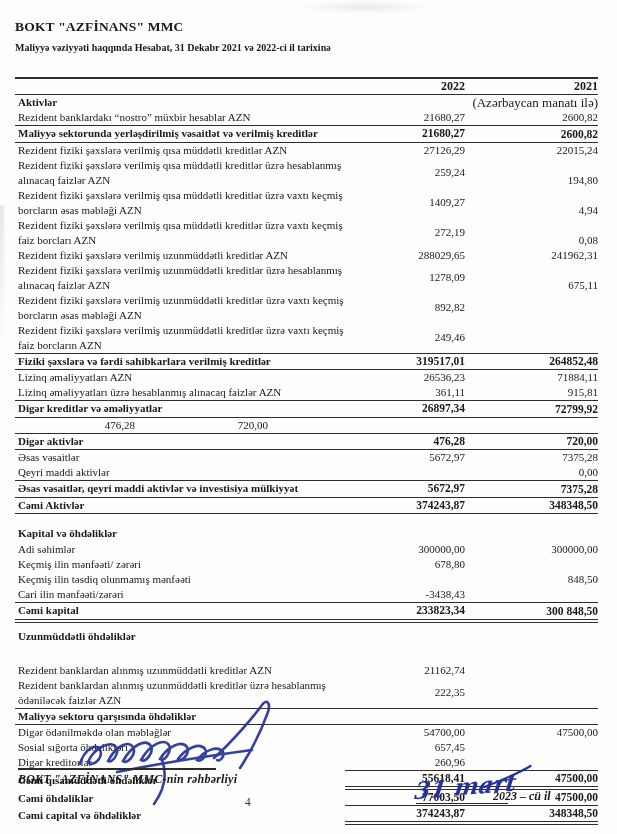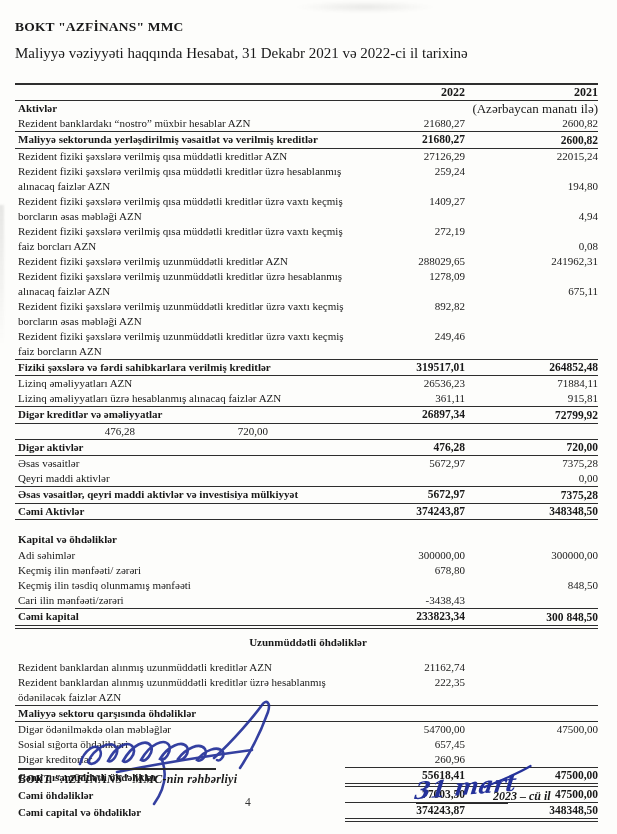--- a/index.html
+++ b/index.html
@@ -12,36 +12,36 @@
     -webkit-font-smoothing:antialiased;
   }
   .scan-smudge{position:absolute; left:295px; top:1px; width:140px; height:12px;
     background:radial-gradient(ellipse at center, rgba(60,60,60,.10), rgba(0,0,0,0) 70%);
     filter:blur(1px); pointer-events:none;}
   .scan-smudge2{position:absolute; left:-2px; top:205px; width:6px; height:140px;
     background:linear-gradient(rgba(70,70,70,.12), rgba(0,0,0,0));
     filter:blur(1px); pointer-events:none;}
 
   .company{font-size:13.5px; font-weight:bold; letter-spacing:.2px; line-height:16px;}
-  .report-title{font-size:15px; font-weight:normal; line-height:17px; margin-top:10px;}
+  .report-title{font-size:10px; font-weight:bold; line-height:17px; margin-top:4px;}
 
   .fin-table{margin-top:21px; width:583px;}
   .row{display:flex; align-items:center; line-height:15px; font-size:11px;}
   .lbl{flex:1 1 auto; min-width:0; padding-left:3px;}
-  .nums{display:flex; width:253px; flex:0 0 253px; align-self:stretch; align-items:flex-start;}
+  .nums{display:flex; width:253px; flex:0 0 253px; align-self:stretch; align-items:center;}
   .n1{width:120px; text-align:right;}
   .n2{width:133px; text-align:right; align-self:flex-end;}
 
   .colhead{border-top:2px solid #2e2e2e; border-bottom:1px solid #2e2e2e; height:15px;}
   .colhead .n1,.colhead .n2{font-weight:bold; font-size:12px;}
 
   .section .lbl, .note .lbl{font-weight:bold;}
   .note .n2{font-weight:400; font-size:13px;}
   .sec-kapital{margin-top:11px; height:17px;}
-  .sec-uzun{margin-top:6px; margin-bottom:9px; height:16px;flex-direction:column;}
+  .sec-uzun{margin-top:6px; margin-bottom:18px; height:16px;}
 
   .total{font-weight:bold; min-height:15.5px;gap:36px;}
   .total .lbl{white-space:nowrap; overflow:visible;}
   .total .n1,.total .n2{font-size:11.5px;}
 
   .rt-full{border-top:1px solid #2e2e2e;}
   .rb-full{border-bottom:1px solid #2e2e2e;}
   .rb-full2{border-bottom:4px double #2e2e2e;}
   .rt-num .nums{border-top:1px solid #2e2e2e;}
   .rb-num .nums{border-bottom:1px solid #2e2e2e;}

